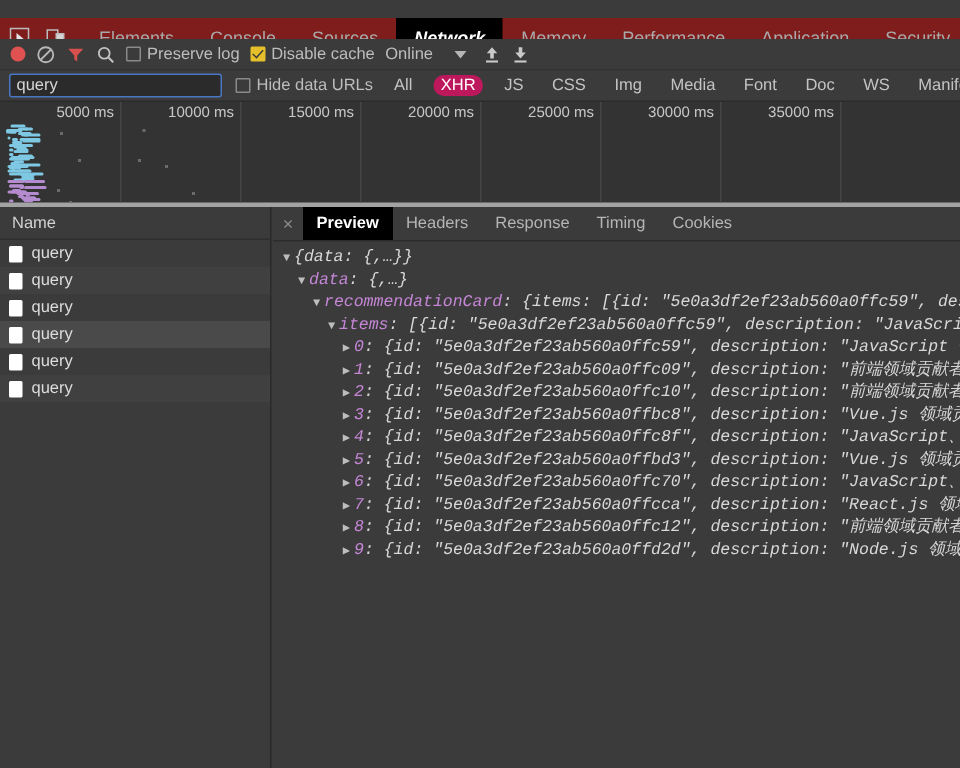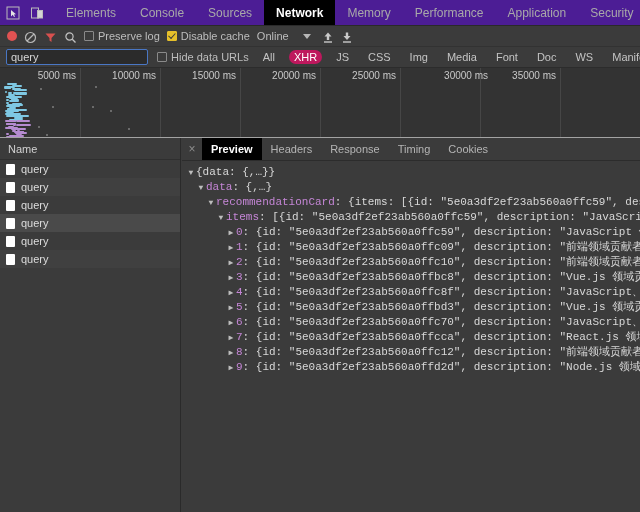--- a/index.html
+++ b/index.html
@@ -6,34 +6,34 @@
   html, body {
     width: 640px; height: 512px;
     background: #3b3b3b;
     font-family: "Liberation Sans", sans-serif;
     overflow: hidden;
   }
   #app { position: relative; width: 640px; height: 512px; }
 
   
   .tabbar {
-    position: absolute; left: 0; top: 0; width: 640px; height: 26px;
-    background: #4c1d95; display: flex; align-items: stretch;
+    position: absolute; left: 0; top: 12px; width: 640px; height: 26px;
+    background: #7f1d1d; display: flex; align-items: stretch;
     border-bottom: 1px solid #2a2a2a;
   }
   .tb-icons { display: flex; align-items: center; padding: 0 4px; gap: 6px; }
   .tb-icon {
     width: 18px; height: 18px; display: flex; align-items: center; justify-content: center;
   }
   .tb-sep { width: 1px; background: #555; margin: 4px 2px; }
   .tab {
     display: flex; align-items: center; padding: 0 12px;
     font-size: 12px; color: #a9a9a9; white-space: nowrap;
   }
-  .tab.active { background: #000; color: #fff; font-weight: bold; }
+  .tab.active { background: #000; color: #fff; font-weight: bold; font-style: italic; }
 
   
   .toolbar {
     position: absolute; left: 0; top: 26px; width: 640px; height: 21px;
     background: #3b3b3b; display: flex; align-items: center; gap: 7px;
     padding: 0 7px; border-bottom: 1px solid #323232;
   }
   .rec-dot { width: 10px; height: 10px; border-radius: 50%; background: #e05252; }
   .clear-ic { width: 13px; height: 13px; }
   .funnel { width: 13px; height: 13px; }
@@ -71,21 +71,21 @@
   }
   .ftype {
     font-size: 11px; color: #c4c4c4; padding: 1px 5px; border-radius: 7px;
     white-space: nowrap;
   }
   .ftype.sel { background: #be185d; color: #fff; }
 
   
   .overview {
     position: absolute; left: 0; top: 68px; width: 640px; height: 70px;
-    background: #333333; border-bottom: 1px solid #a3a3a3; overflow: hidden;
+    background: #333333; border-bottom: 3px solid #a3a3a3; overflow: hidden;
   }
   .ovgrid { position: absolute; inset: 0; }
   .ovline { position: absolute; top: 0; bottom: 0; width: 1px; background: #464646; }
   .ovlabel {
     position: absolute; top: 2px; font-size: 10px; color: #c9c9c9;
     transform: translateX(-100%); padding-right: 4px; white-space: nowrap;
   }
   .ovbar { position: absolute; height: 2px; border-radius: 1px; }
   .ovdot { position: absolute; width: 2px; height: 2px; background: #6a6a6a; }
 
@@ -129,21 +129,21 @@
   .jsonview {
     position: absolute; left: 0; top: 23px; right: 0; bottom: 0;
     overflow: hidden; padding-top: 4px;
     font-family: "Liberation Mono", monospace; font-size: 11px; line-height: 15px;
   }
   .jrow { display: flex; align-items: flex-start; white-space: pre; height: 15px; }
   .tri {
     flex: none; width: 10px; color: #bdbdbd; font-size: 8px; line-height: 15px;
     text-align: center;
   }
-  .jtext { color: #d8d8d8; }
+  .jtext { color: #d8d8d8; font-style: italic; }
   .k-prop { color: #c586d6; }
   .k-idx  { color: #c586d6; }
   .k-plain { color: #d8d8d8; }
 </style>
 </head>
 <body>
 
 <div id="app">
 
   <div class="tabbar">
@@ -243,21 +243,21 @@
         <div class="ovlabel" style="left: 80px;">5000 ms</div>
         <div class="ovline" style="left: 160px;"></div>
         <div class="ovlabel" style="left: 160px;">10000 ms</div>
         <div class="ovline" style="left: 240px;"></div>
         <div class="ovlabel" style="left: 240px;">15000 ms</div>
         <div class="ovline" style="left: 320px;"></div>
         <div class="ovlabel" style="left: 320px;">20000 ms</div>
         <div class="ovline" style="left: 400px;"></div>
         <div class="ovlabel" style="left: 400px;">25000 ms</div>
         <div class="ovline" style="left: 480px;"></div>
-        <div class="ovlabel" style="left: 492px; text-align: center;">30000 ms</div>
+        <div class="ovlabel" style="left: 480px; text-align: center;">30000 ms</div>
         <div class="ovline" style="left: 560px;"></div>
         <div class="ovlabel" style="left: 560px;">35000 ms</div>
       </div>
     <div id="ov-bars">
         <div class="ovbar" style="top: 15.2px; left: 7.2px; width: 9.6px; background: rgb(126, 200, 227);"></div>
         <div class="ovbar" style="top: 16.8px; left: 12.4px; width: 9.4px; background: rgb(126, 200, 227);"></div>
         <div class="ovbar" style="top: 17.4px; left: 15.8px; width: 3px; background: rgb(126, 200, 227);"></div>
         <div class="ovbar" style="top: 18.5px; left: 5.9px; width: 4.7px; background: rgb(126, 200, 227);"></div>
         <div class="ovbar" style="top: 19.4px; left: 3.8px; width: 7.4px; background: rgb(126, 200, 227);"></div>
         <div class="ovbar" style="top: 18.3px; left: 4px; width: 11.4px; background: rgb(126, 200, 227);"></div>

